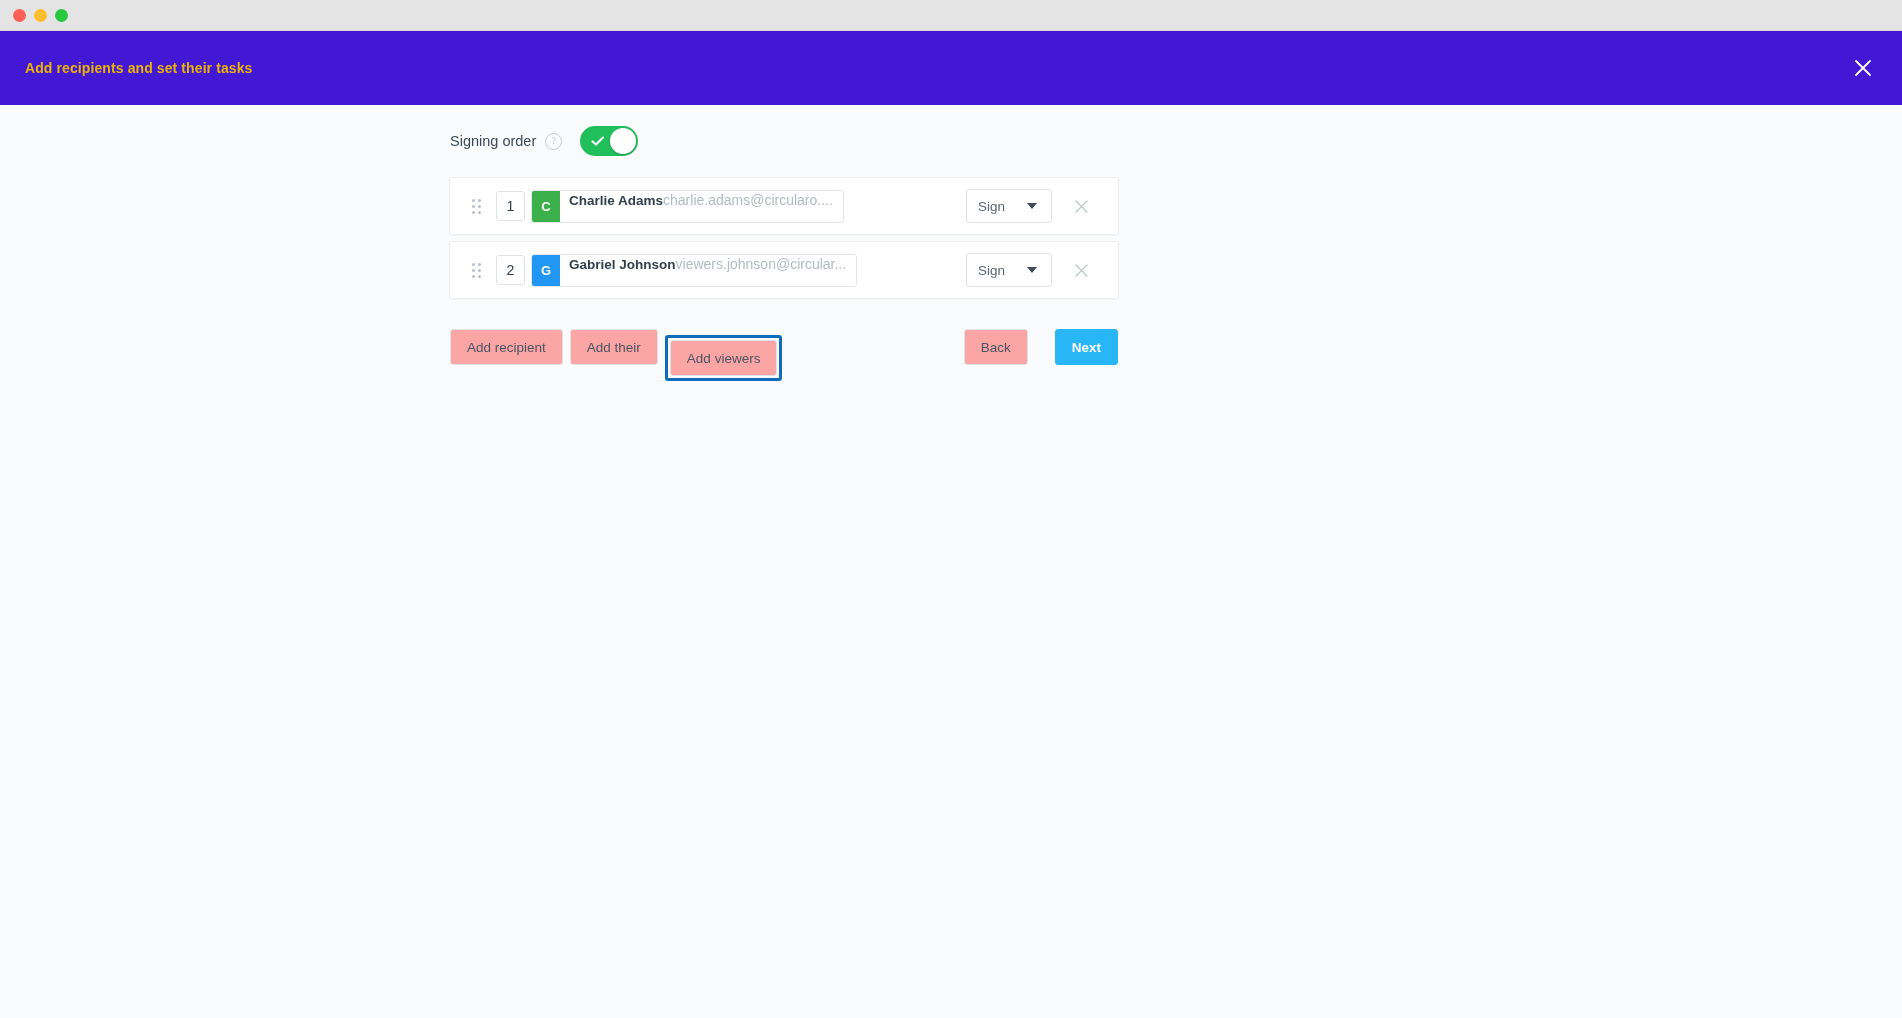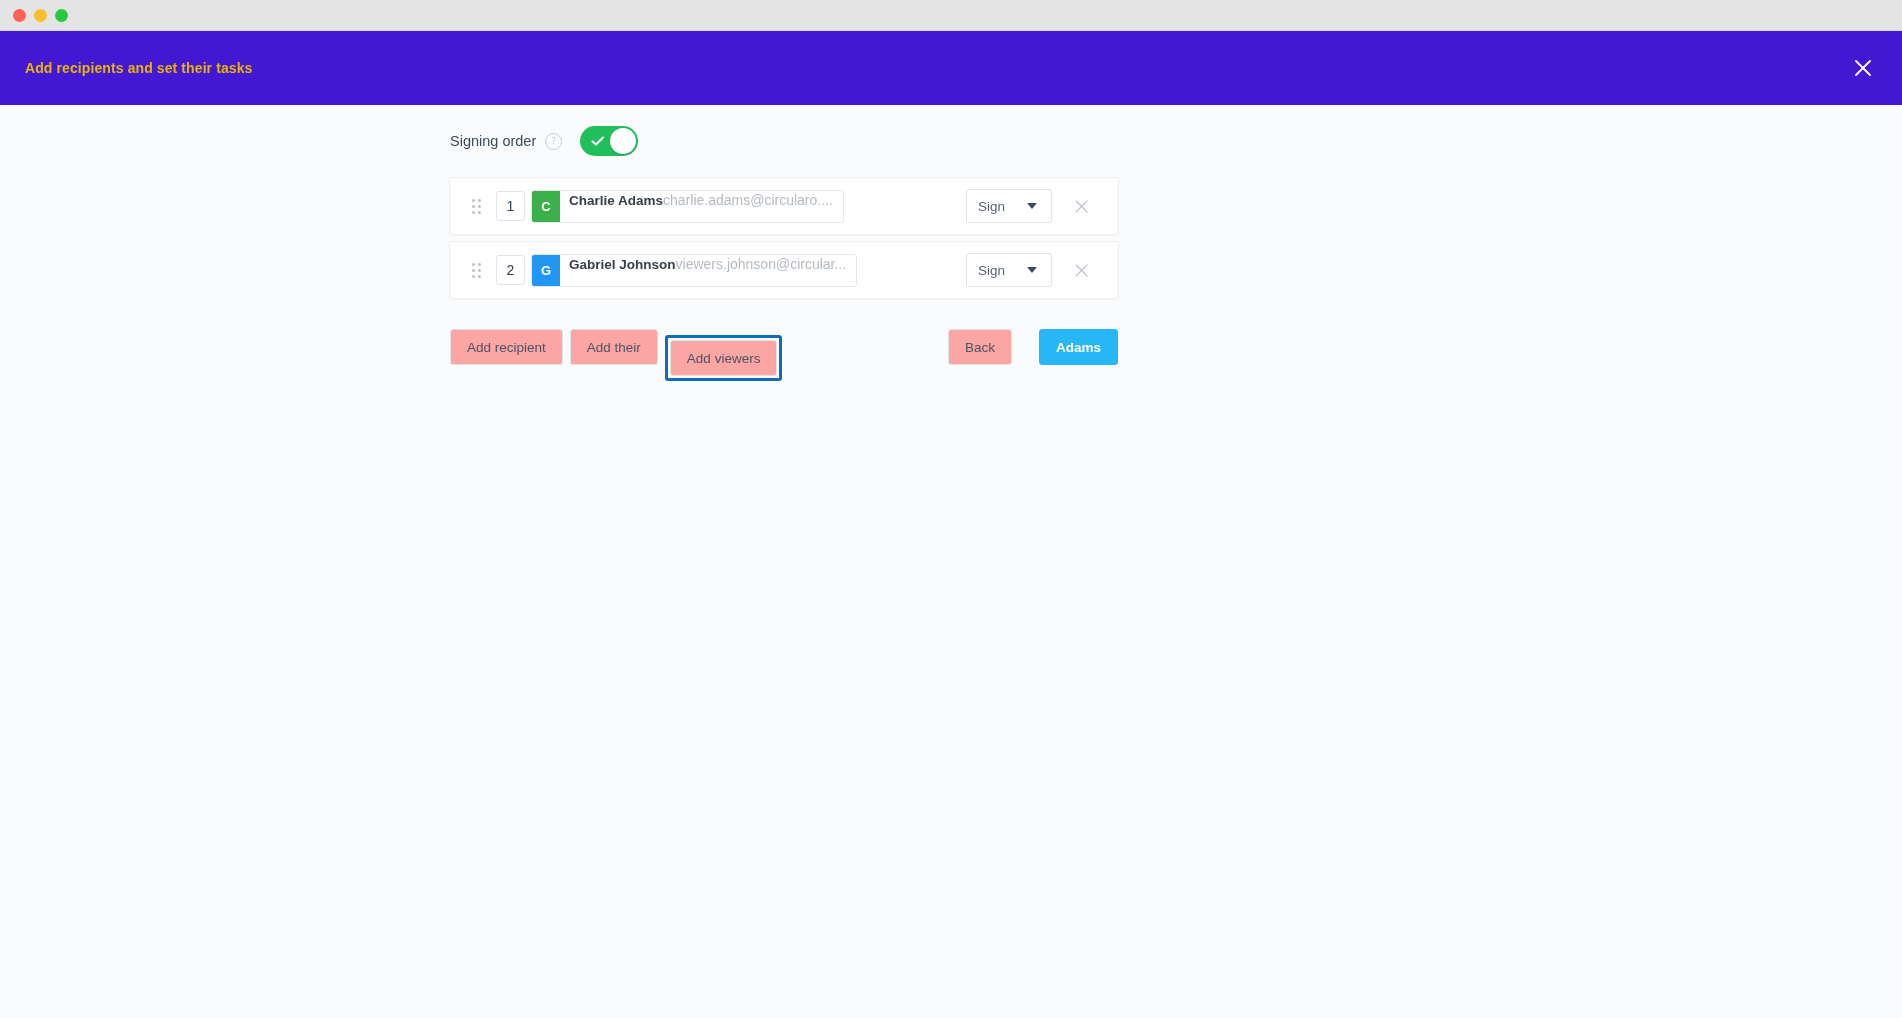--- a/index.html
+++ b/index.html
@@ -395,18 +395,18 @@
     </div>
 
     <div class="actions-row">
       <button class="btn">Add recipient</button>
       <button class="btn">Add their</button>
       <span class="focus-wrap">
         <button class="btn">Add viewers</button>
       </span>
       <div class="right-actions">
         <button class="btn btn-back">Back</button>
-        <button class="btn btn-next">Adams</button>
+        <button class="btn btn-next">Next</button>
       </div>
     </div>
 
   </div>
 </div>
 
 </body></html>

